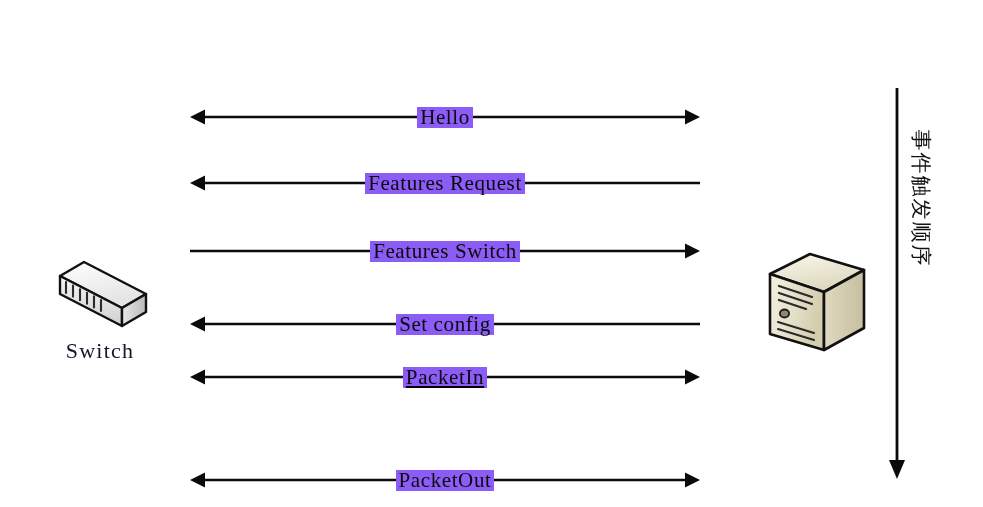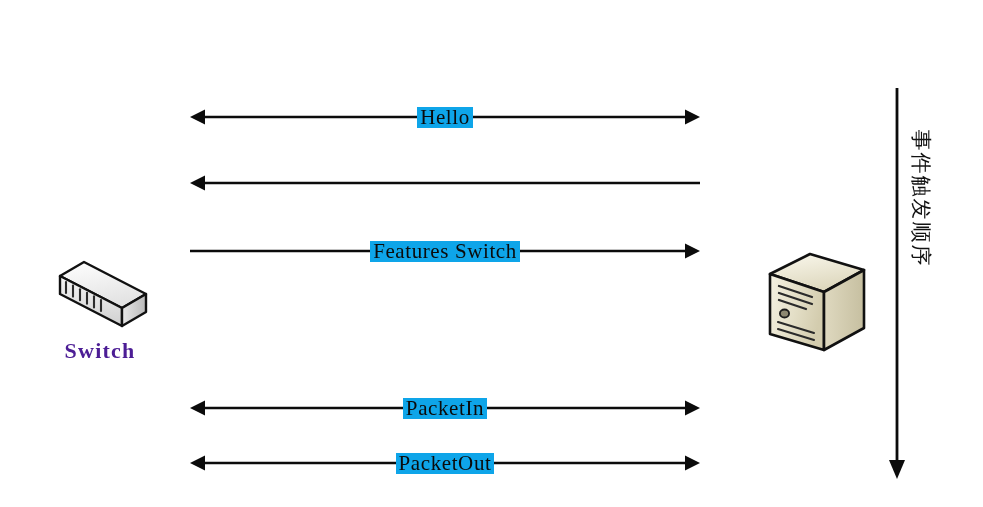--- a/index.html
+++ b/index.html
@@ -35,41 +35,40 @@
     position: absolute;
     left: 0;
     top: 0;
     width: 510px;
     height: 40px;
     overflow: visible;
   }
   .msg-label {
     position: relative;
     z-index: 3;
-    background: #0ea5e9;
+    background: #8b5cf6;
     padding: 0 3px;
     font-family: "Liberation Serif", "DejaVu Serif", serif;
     font-size: 21px;
     letter-spacing: 0.6px;
     line-height: 1;
     white-space: nowrap;
     color: #0b0b0b;
   }
 
   
   .node-label {
     position: absolute;
     text-align: center;
     font-family: "Liberation Serif", "DejaVu Serif", serif;
     font-size: 22px;
     letter-spacing: 1.2px;
     line-height: 1;
     white-space: nowrap;
-    color: #4c1d95;
-    font-weight: bold;
+    color: #0f172a;
   }
 
   
   #order-axis {
     position: absolute;
     left: 876px;
     top: 82px;
     width: 44px;
     height: 400px;
   }
@@ -189,41 +188,49 @@
       <polygon points="510,20 495,12.5 495,27.5" fill="#0b0b0b"></polygon>
     </svg>
     <span class="msg-label">Hello</span>
   </div>
 
   <div class="msg-row" style="top:163px;">
     <svg class="line-svg" viewBox="0 0 510 40">
       <line x1="12" y1="20" x2="510" y2="20" stroke="#0b0b0b" stroke-width="2.6"></line>
       <polygon points="0,20 15,12.5 15,27.5" fill="#0b0b0b"></polygon>
     </svg>
+    <span class="msg-label">Features Request</span>
   </div>
 
   <div class="msg-row" style="top:231px;">
     <svg class="line-svg" viewBox="0 0 510 40">
       <line x1="0" y1="20" x2="498" y2="20" stroke="#0b0b0b" stroke-width="2.6"></line>
       <polygon points="510,20 495,12.5 495,27.5" fill="#0b0b0b"></polygon>
     </svg>
     <span class="msg-label">Features Switch</span>
   </div>
 
-
-  <div class="msg-row" style="top:388px;">
+  <div class="msg-row" style="top:304px;">
+    <svg class="line-svg" viewBox="0 0 510 40">
+      <line x1="12" y1="20" x2="510" y2="20" stroke="#0b0b0b" stroke-width="2.6"></line>
+      <polygon points="0,20 15,12.5 15,27.5" fill="#0b0b0b"></polygon>
+    </svg>
+    <span class="msg-label">Set config</span>
+  </div>
+
+  <div class="msg-row" style="top:357px;text-decoration:underline;">
     <svg class="line-svg" viewBox="0 0 510 40">
       <line x1="12" y1="20" x2="498" y2="20" stroke="#0b0b0b" stroke-width="2.6"></line>
       <polygon points="0,20 15,12.5 15,27.5" fill="#0b0b0b"></polygon>
       <polygon points="510,20 495,12.5 495,27.5" fill="#0b0b0b"></polygon>
     </svg>
     <span class="msg-label">PacketIn</span>
   </div>
 
-  <div class="msg-row" style="top:443px;">
+  <div class="msg-row" style="top:460px;">
     <svg class="line-svg" viewBox="0 0 510 40">
       <line x1="12" y1="20" x2="498" y2="20" stroke="#0b0b0b" stroke-width="2.6"></line>
       <polygon points="0,20 15,12.5 15,27.5" fill="#0b0b0b"></polygon>
       <polygon points="510,20 495,12.5 495,27.5" fill="#0b0b0b"></polygon>
     </svg>
     <span class="msg-label">PacketOut</span>
   </div>
 
   <div id="order-axis">
     <svg class="axis-svg" viewBox="0 0 44 400">

